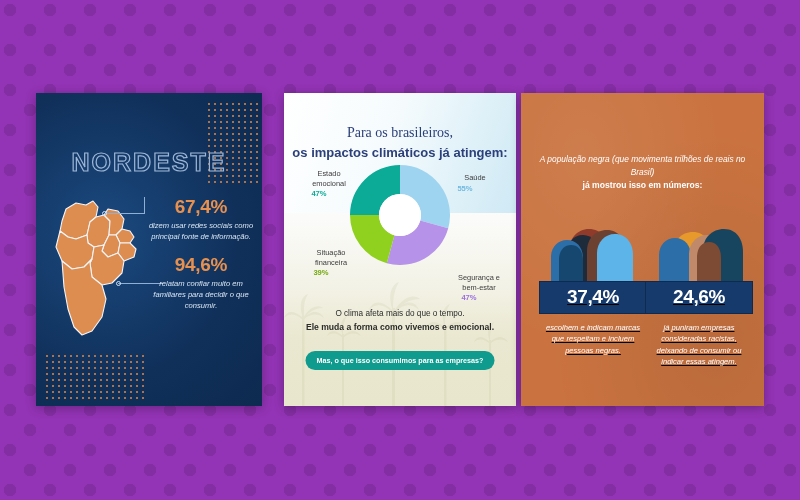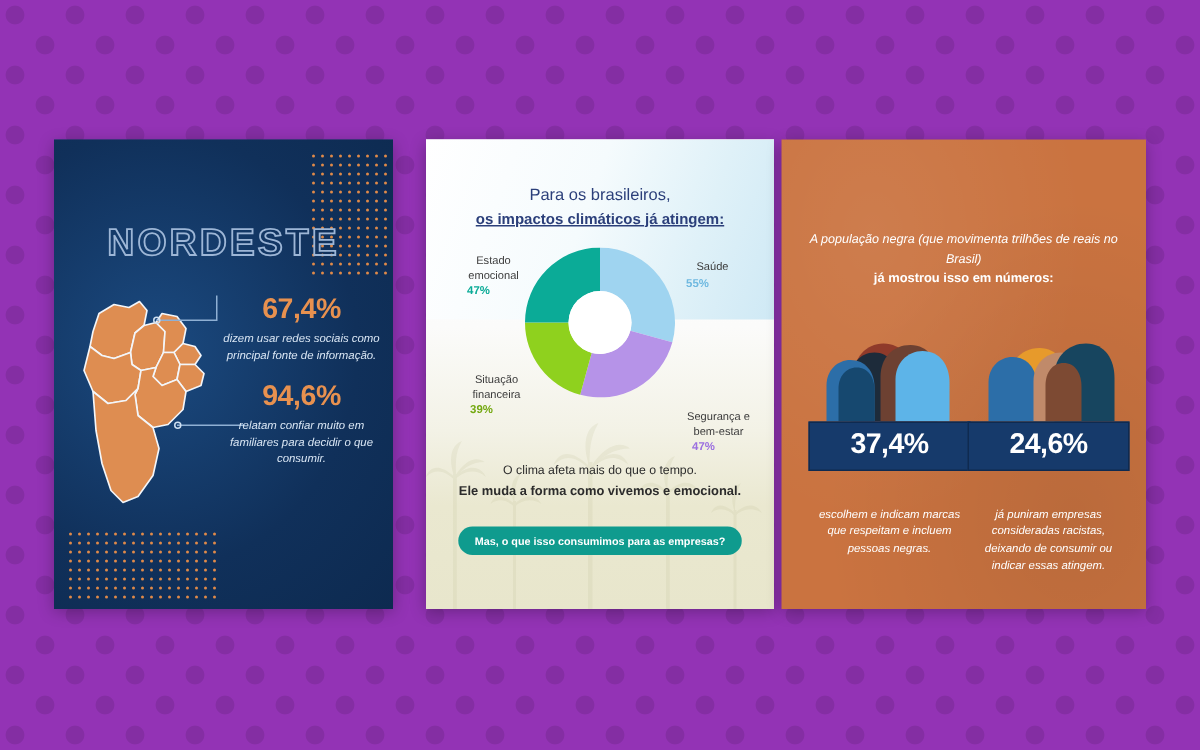--- a/index.html
+++ b/index.html
@@ -68,22 +68,22 @@
     position:absolute; left:0; top:0; right:0; height:120px;
     background: linear-gradient(110deg, #ffffff 0%, #f5fbfd 45%, #dff1f8 75%, #cfe9f5 100%);
   }
   #mid-palms {
     position:absolute; left:0; right:0; bottom:0; height:150px; opacity:.30;
   }
   #mid-title {
     position:absolute; left:8px; right:8px; top:29px; text-align:center;
     color:#2b3f7a; line-height:1.5;
   }
-  #mid-title .l1 { font-size:11px; font-weight:400; display:block; }
-  #mid-title .l2 { font-size:10px; font-weight:700; display:block;text-decoration:underline; }
+  #mid-title .l1 { font-size:14px; font-weight:400; display:block;font-family:Liberation Serif, serif; }
+  #mid-title .l2 { font-size:13px; font-weight:700; display:block; }
   #donut-wrap { position:absolute; left:66px; top:72px; width:100px; height:100px; }
   .donut-label { position:absolute; text-align:center; line-height:1.3; }
   .donut-label .nm { font-size:7.4px; color:#3b3b3b; display:block;margin-left:20px; }
   .donut-label .pc { font-size:7.6px; font-weight:700; display:block; margin-top:1px; }
   #mid-foot {
     position:absolute; left:10px; right:10px; top:215px; text-align:center;
     color:#2c2c2c; line-height:1.55;
   }
   #mid-foot .f1 { font-size:8.2px; display:block; }
   #mid-foot .f2 { font-size:8.6px; font-weight:700; display:block; }
@@ -101,29 +101,29 @@
     background:
       radial-gradient(ellipse at 25% 20%, rgba(255,255,255,.07) 0%, transparent 55%),
       radial-gradient(ellipse at 80% 80%, rgba(0,0,0,.08) 0%, transparent 60%);
   }
   #rp-title {
     position:absolute; left:14px; right:14px; top:60px; text-align:center;
     color:#fff; line-height:1.55;
   }
   #rp-title .l1 { font-size:8.4px; font-style:italic; display:block; }
   #rp-title .l2 { font-size:8.6px; font-weight:700; display:block; }
-  .rp-col { position:absolute; top:128px; width:108px; }
+  .rp-col { position:absolute; top:128px; width:108px;text-decoration:underline; }
   .rp-heads { position:relative; height:60px; }
   .rp-badge {
     position:relative; background:#163a6b; color:#fff; text-align:center;
     padding:4px 0 5px; font-size:19px; font-weight:800; letter-spacing:-.4px;
     border:1px solid #0f2a50; z-index:3;
   }
   .rp-cap {
-    margin-top:23px; text-align:center; color:#fff; font-size:7.6px;
+    margin-top:8px; text-align:center; color:#fff; font-size:7.6px;
     font-style:italic; line-height:1.5;
   }
 </style>
 </head>
 <body>
 
 <div id="stage">
 
   <div class="panel" id="panel-left">
 

